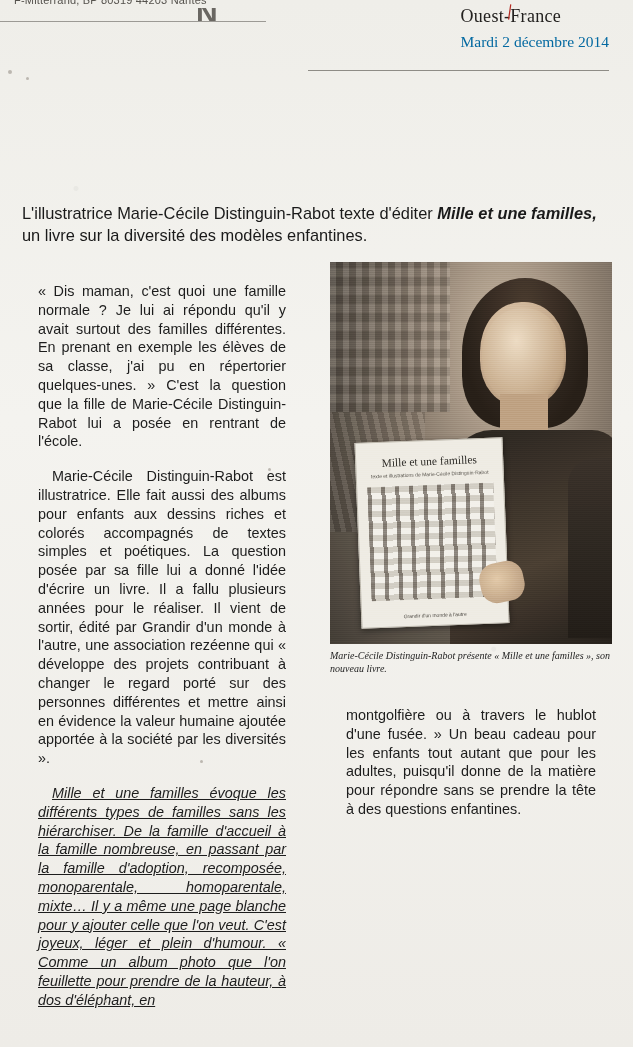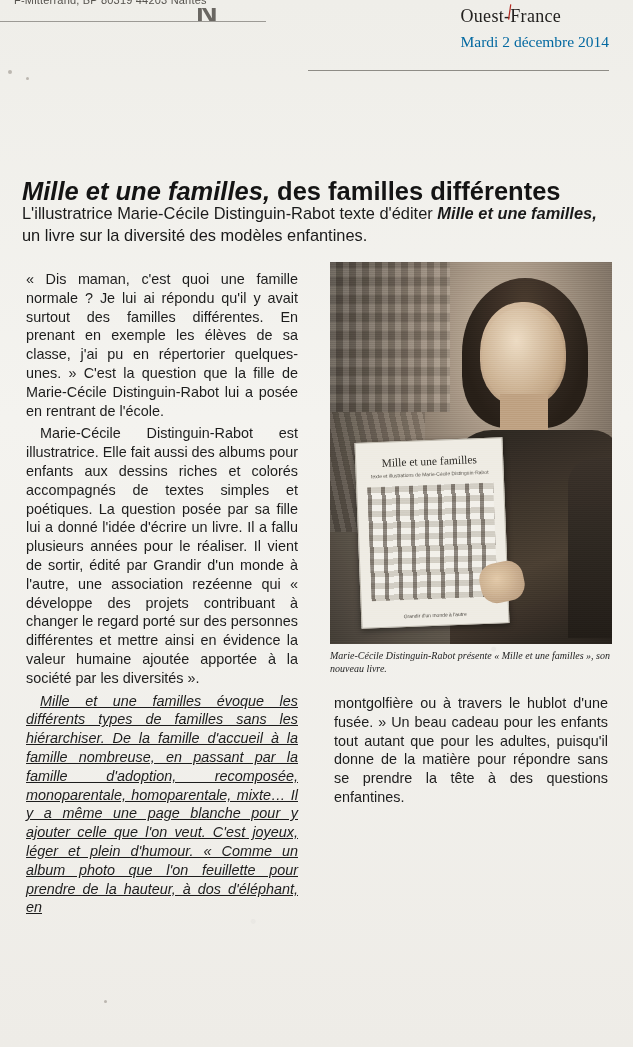--- a/index.html
+++ b/index.html
@@ -98,21 +98,21 @@
 
   
   .col {
     position:absolute;
     font-size:14.4px;
     line-height:1.305;
     text-align:justify;
     color:#1d1d1d;
     hyphens:manual;
   }
-  .col p { margin:4px; }
+  .col p { margin:16px; }
   .col p + p { margin-top:0px; }
   .col p.ind { text-indent:14px; }
   .col .it { font-style:italic;text-decoration:underline; }
 
   #col-left  { top:266px; left:22px;  width:280px; }
   #col-right { top:690px; left:330px; width:282px; }
 
   
   .photo {
     position:absolute; top:262px; left:330px; width:282px; height:382px;
@@ -238,23 +238,20 @@
 
   <div class="masthead">
     <div class="title">
       <span>Ouest-France</span>
       <span class="redmark">|</span>
     </div>
     <div class="date">Mardi 2 décembre 2014</div>
   </div>
   <div class="masthead-rule"></div>
 
-  <h1 class="headline">
-    <span class="em">Mille et une familles,</span><span class="bold"> des familles différentes</span>
-  </h1>
 
   <div class="standfirst">
     <span>L'illustratrice Marie-Cécile Distinguin-Rabot texte d'éditer </span><span class="it">Mille et une familles,</span><span> un livre sur la diversité des modèles enfantines.</span>
   </div>
 
   <div class="col" id="col-left">
     <p>« Dis maman, c'est quoi une famille normale ? Je lui ai répondu qu'il y avait surtout des familles différentes. En prenant en exemple les élèves de sa classe, j'ai pu en répertorier quelques-unes. » C'est la question que la fille de Marie-Cécile Distinguin-Rabot lui a posée en rentrant de l'école.</p>
     <p class="ind">Marie-Cécile Distinguin-Rabot est illustratrice. Elle fait aussi des albums pour enfants aux dessins riches et colorés accompagnés de textes simples et poétiques. La question posée par sa fille lui a donné l'idée d'écrire un livre. Il a fallu plusieurs années pour le réaliser. Il vient de sortir, édité par Grandir d'un monde à l'autre, une association rezéenne qui « développe des projets contribuant à changer le regard porté sur des personnes différentes et mettre ainsi en évidence la valeur humaine ajoutée apportée à la société par les diversités ».</p>
     <p class="ind it">Mille et une familles évoque les différents types de familles sans les hiérarchiser. De la famille d'accueil à la famille nombreuse, en passant par la famille d'adoption, recomposée, monoparentale, homoparentale, mixte… Il y a même une page blanche pour y ajouter celle que l'on veut. C'est joyeux, léger et plein d'humour. « Comme un album photo que l'on feuillette pour prendre de la hauteur, à dos d'éléphant, en</p>
   </div>

